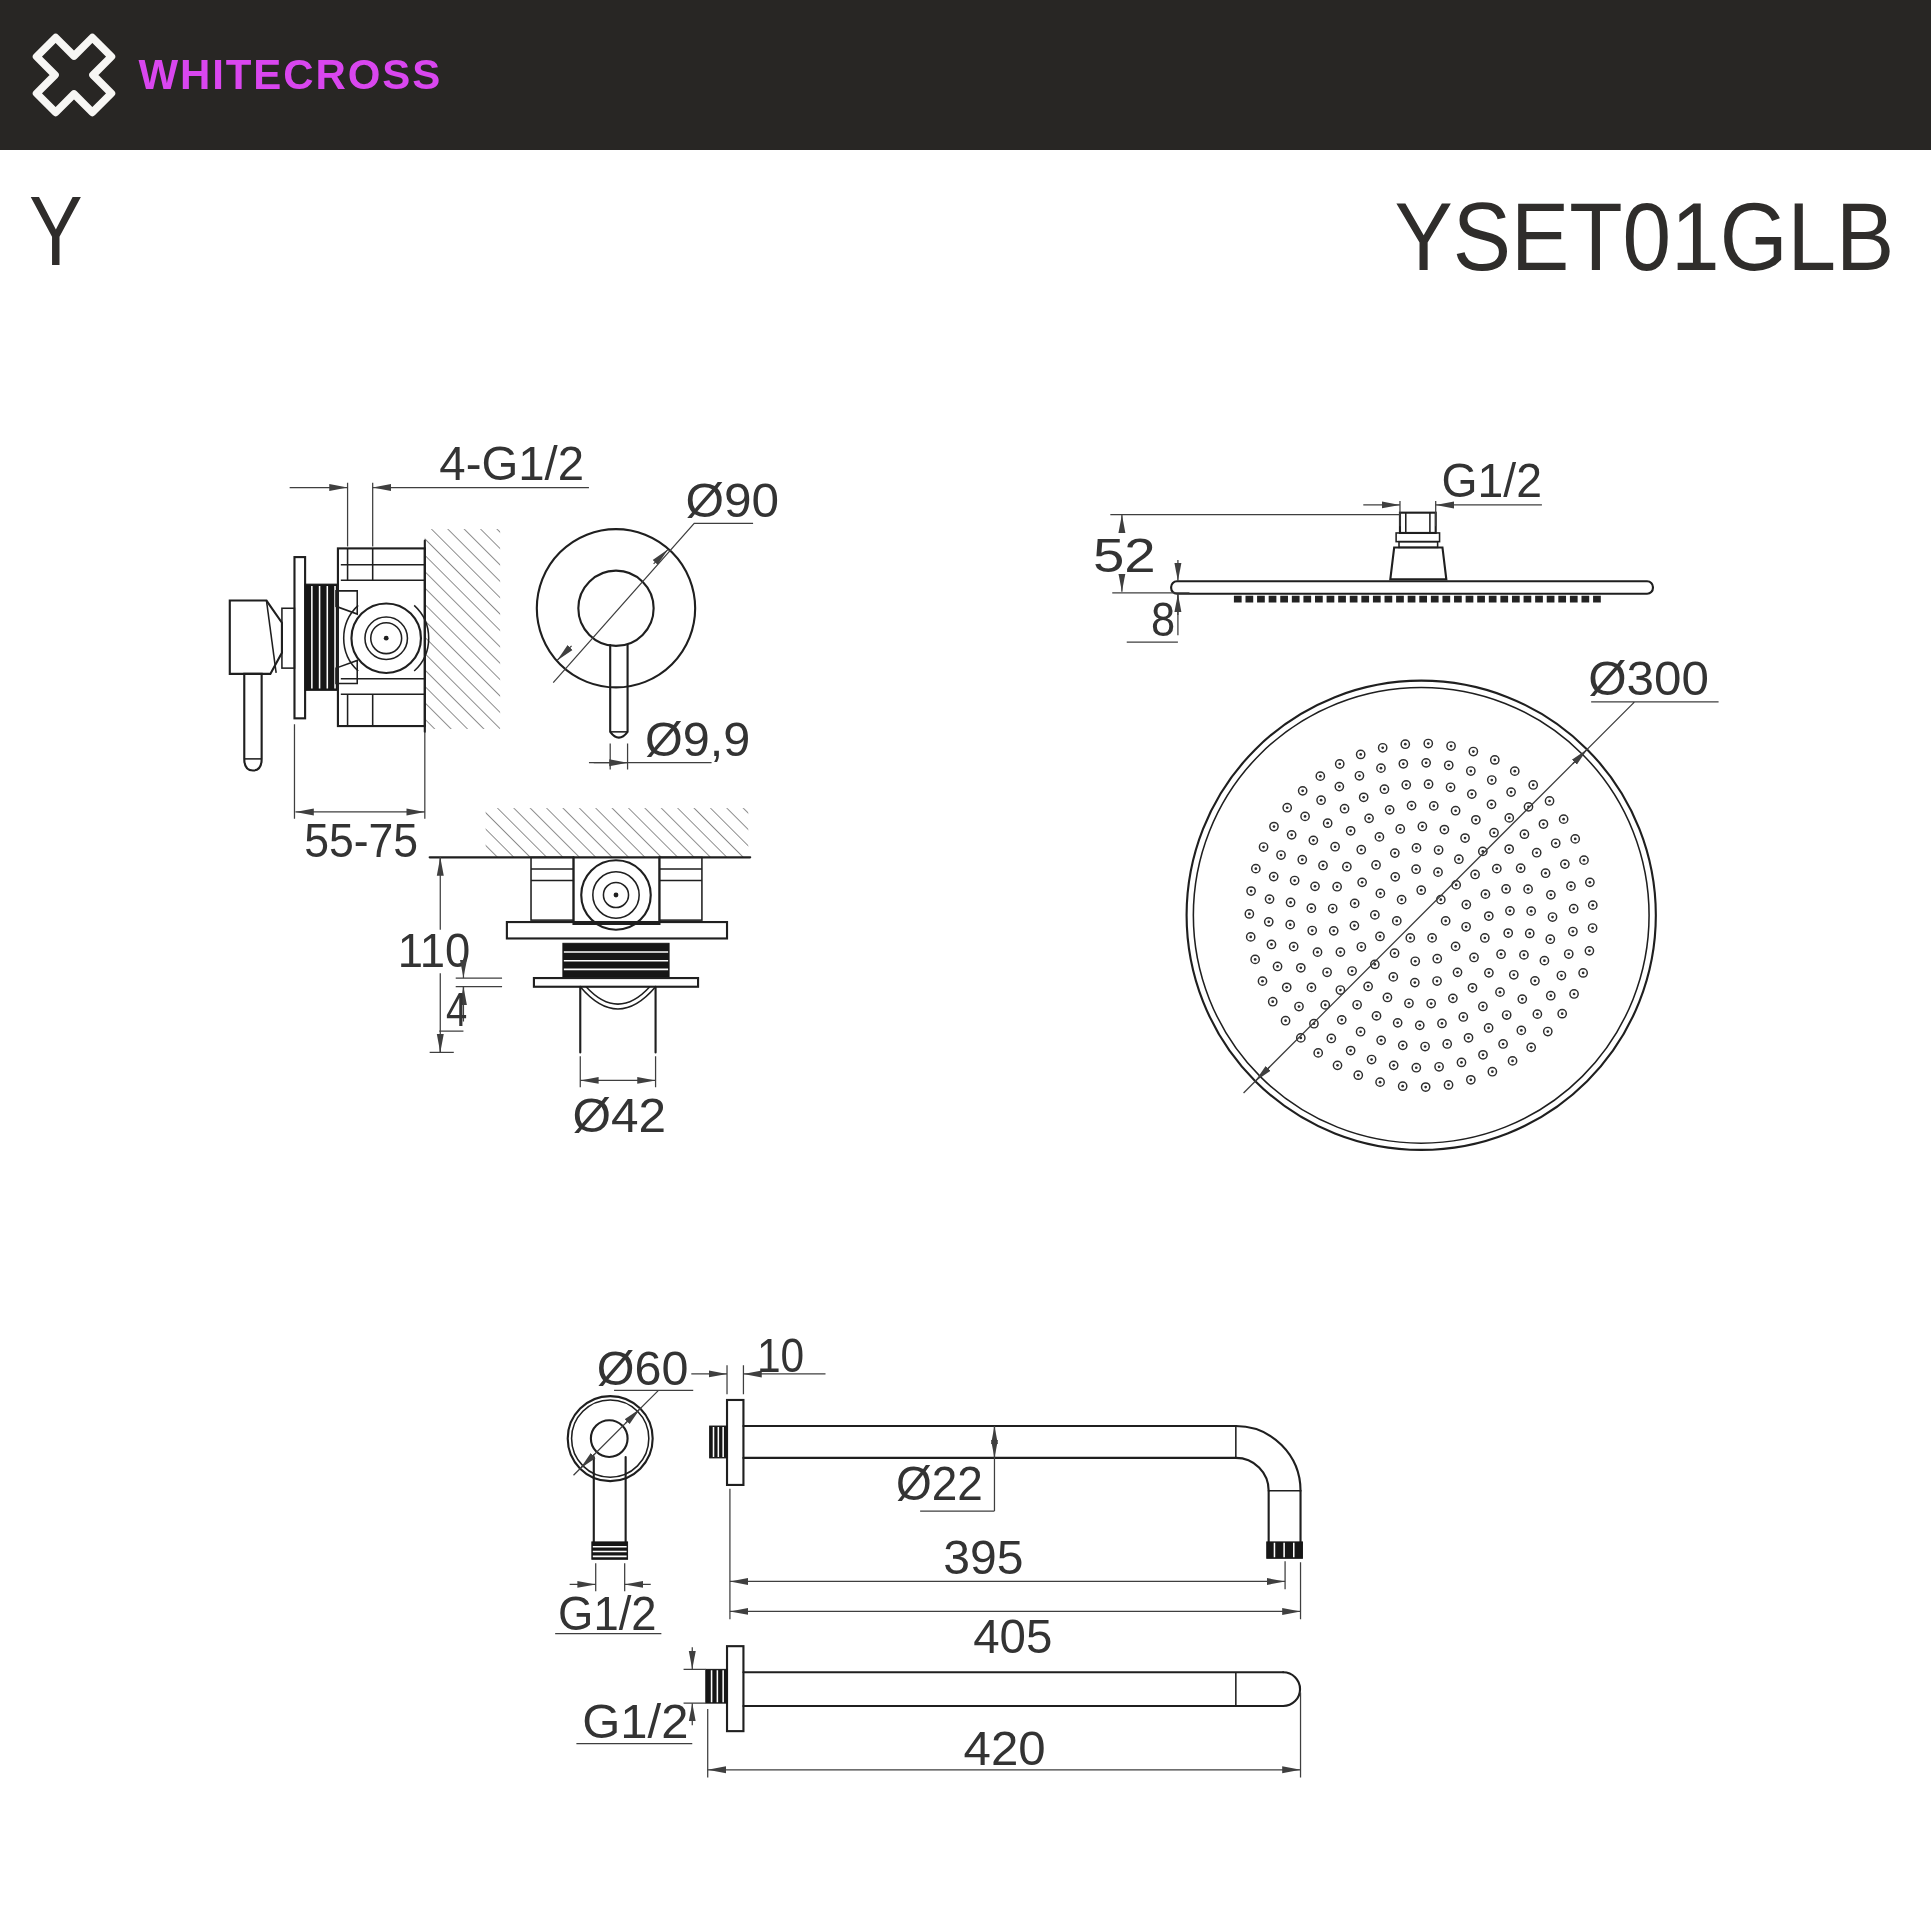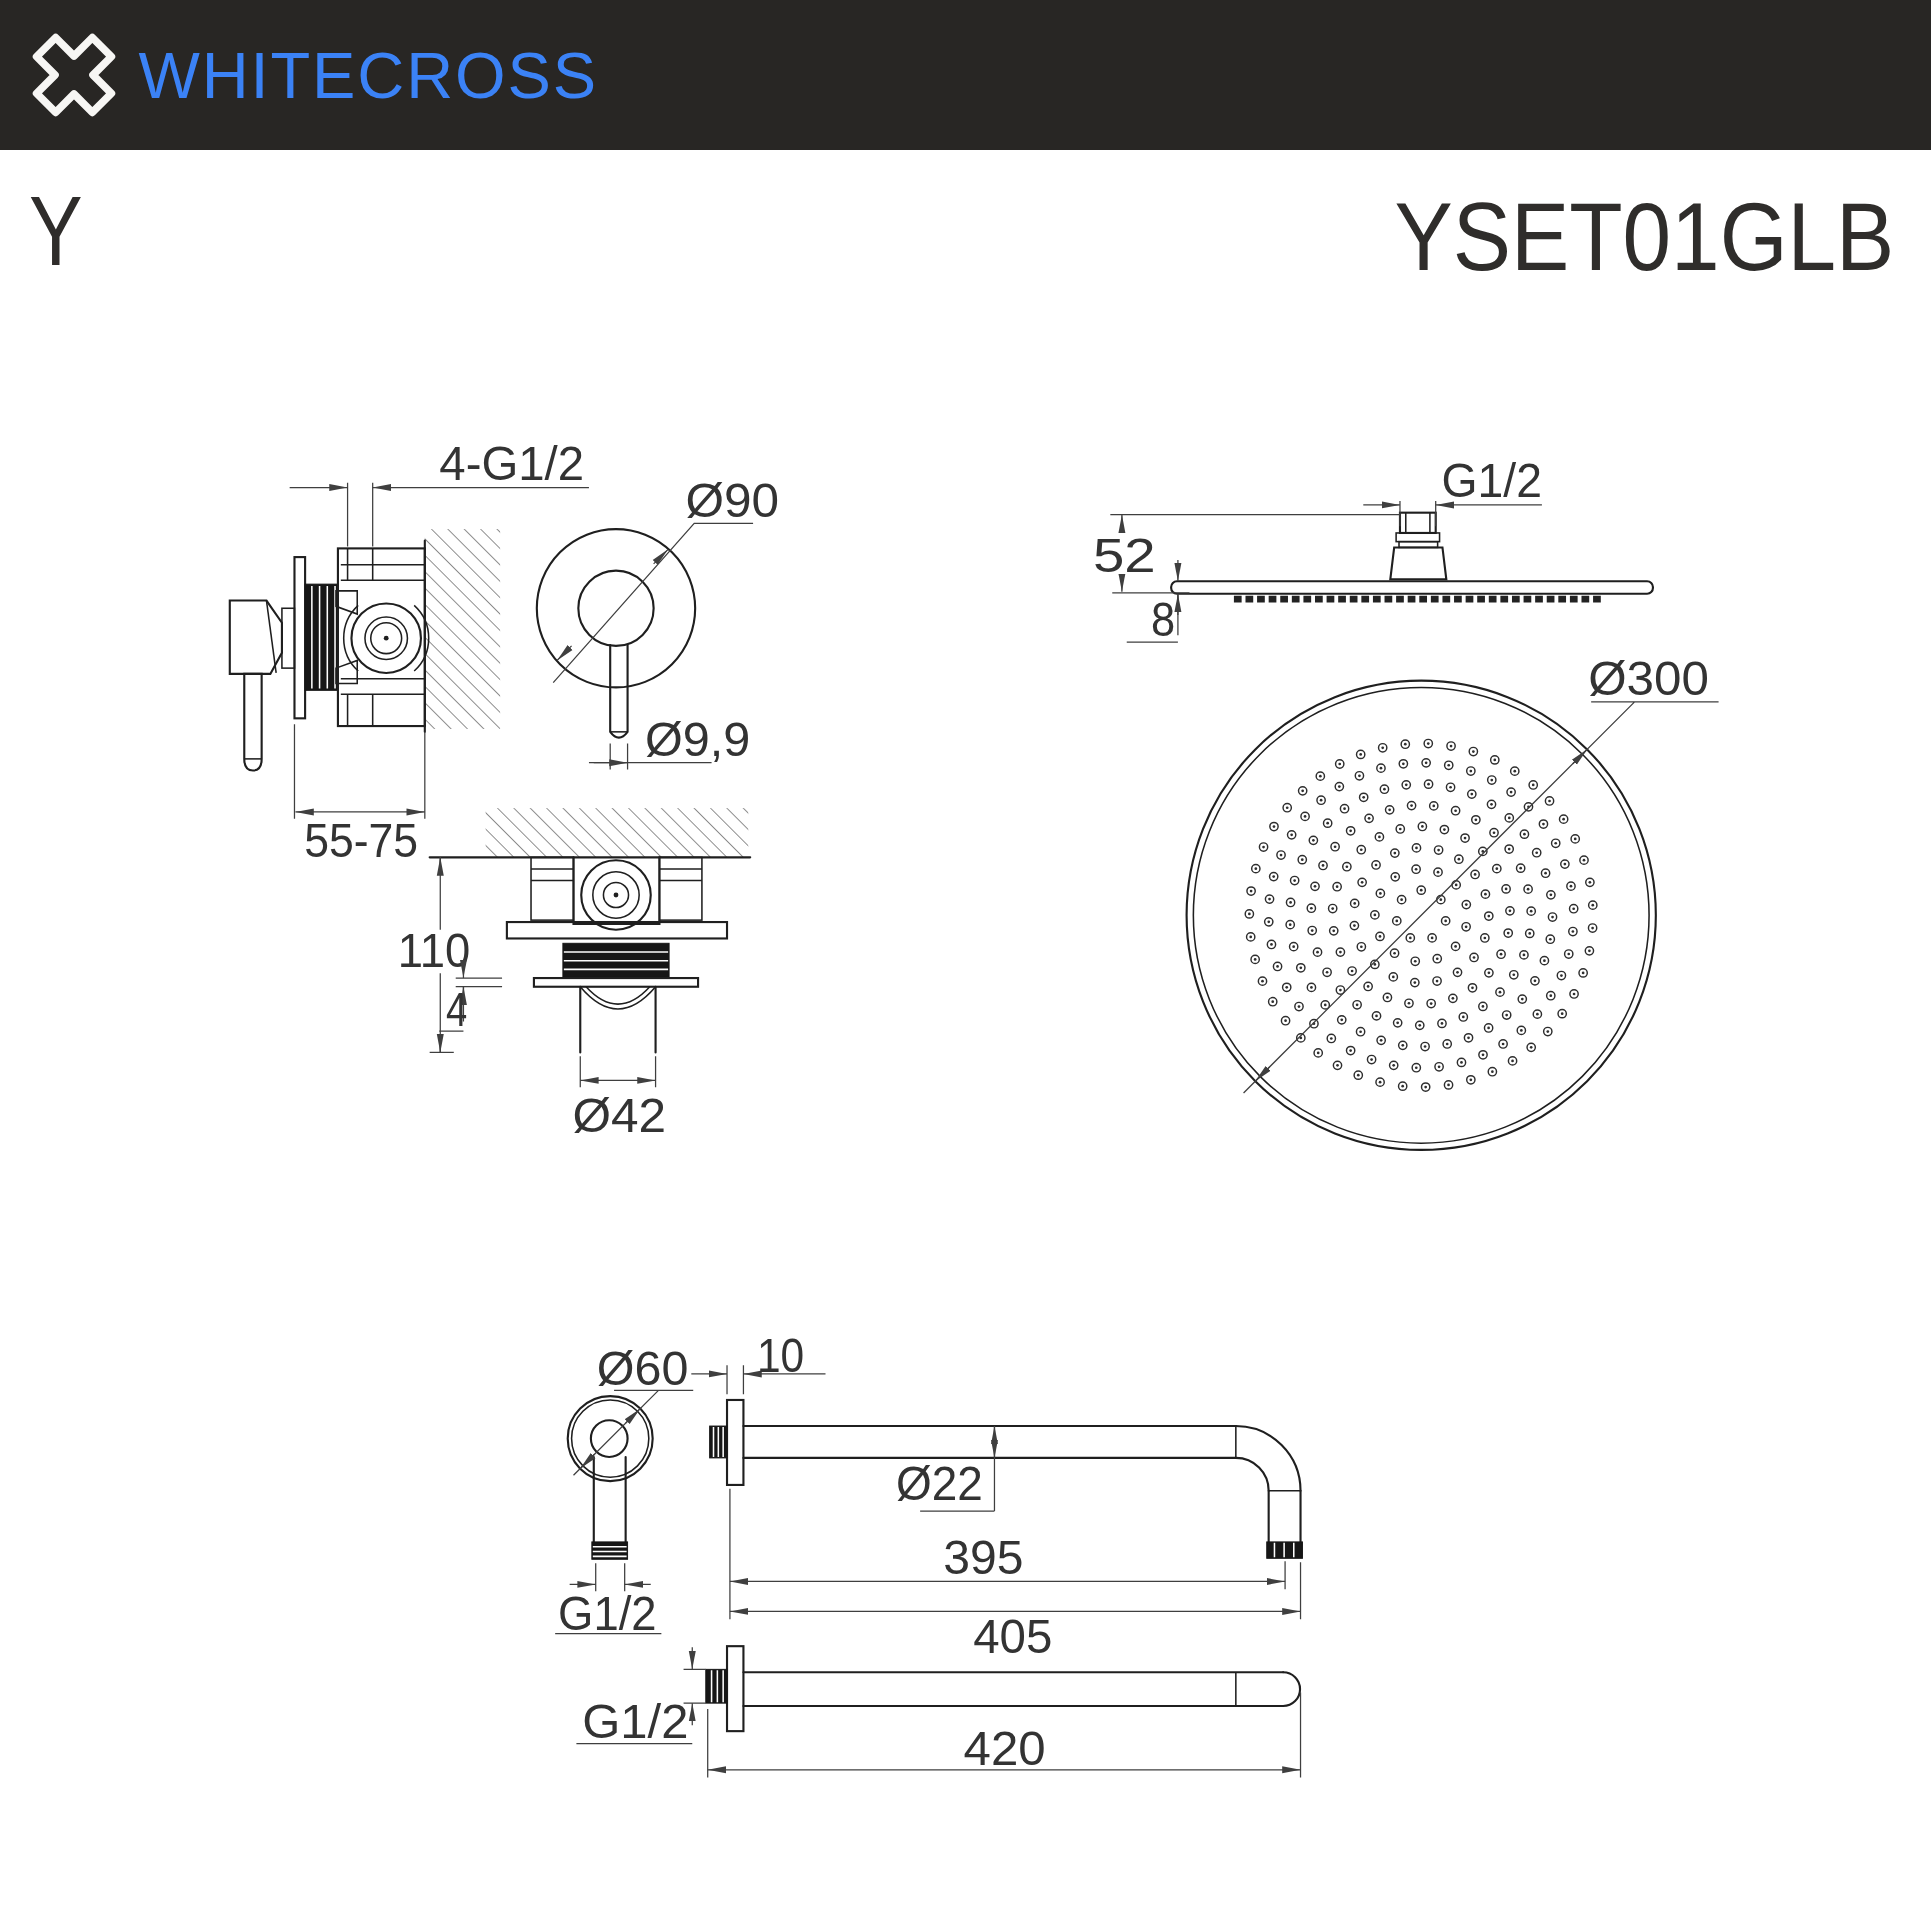--- a/index.html
+++ b/index.html
@@ -1,21 +1,21 @@
 <!DOCTYPE html>
 <html><head>
 <meta charset="utf-8">
 <style>
   html,body{margin:0;padding:0;background:#ffffff;}
   .sheet{position:relative;width:1931px;height:1931px;background:#fff;overflow:hidden;
          font-family:"Liberation Sans",sans-serif;}
   .topbar{position:absolute;left:0;top:0;width:1931px;height:150px;background:#282624;
           display:flex;align-items:center;}
   .logo{margin-left:25px;}
-  .brand{color:#3b82f6;font-size:65px;font-weight:normal;letter-spacing:1.9px;margin-left:15.4px;}
+  .brand{color:#d946ef;font-size:42px;font-weight:bold;letter-spacing:1.9px;margin-left:15.4px;}
   .titlerow{position:absolute;left:0;top:182px;width:1931px;height:97px;}
   .series{position:absolute;left:29px;top:0;font-size:98px;line-height:1;color:#2f2d2b;
           transform:scaleX(0.82);transform-origin:left top;}
   .model{position:absolute;right:37px;top:5.8px;font-size:97px;line-height:1;color:#2f2d2b;
          transform:scaleX(0.90);transform-origin:right top;}
   svg.drawing{position:absolute;left:0;top:0;}
   svg.drawing text{font-family:"Liberation Sans",sans-serif;fill:#333;font-size:50px;}
   .ol{stroke:#1f1f1f;stroke-width:2.2;fill:none;stroke-linecap:round;}
   .ol2{stroke:#1f1f1f;stroke-width:1.6;fill:none;}
   .dim{stroke:#3f3f3f;stroke-width:1.3;fill:none;}

